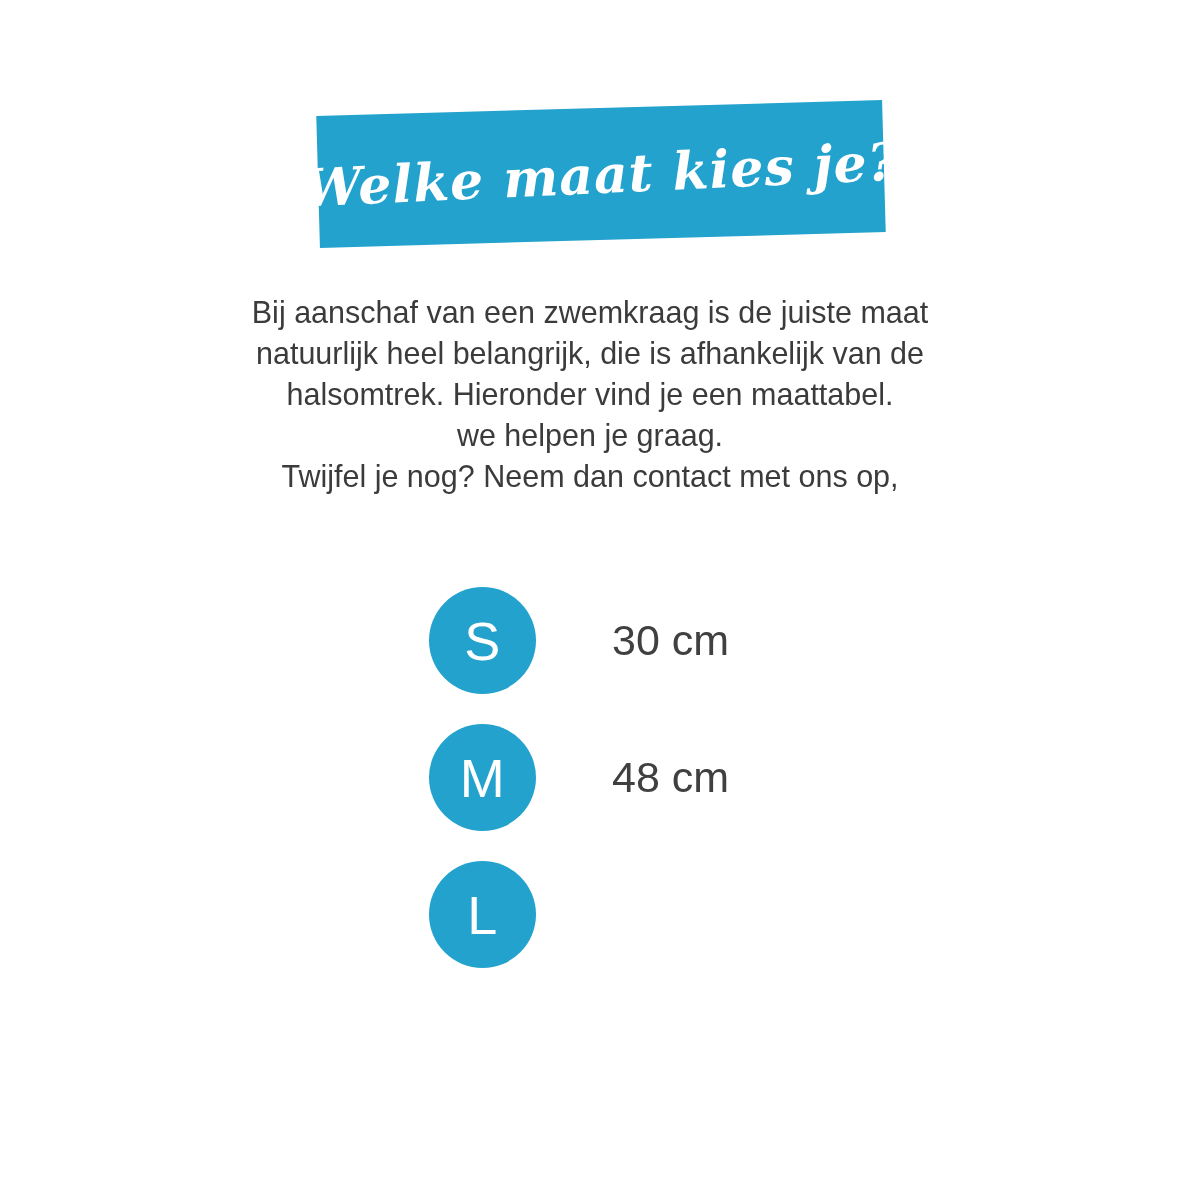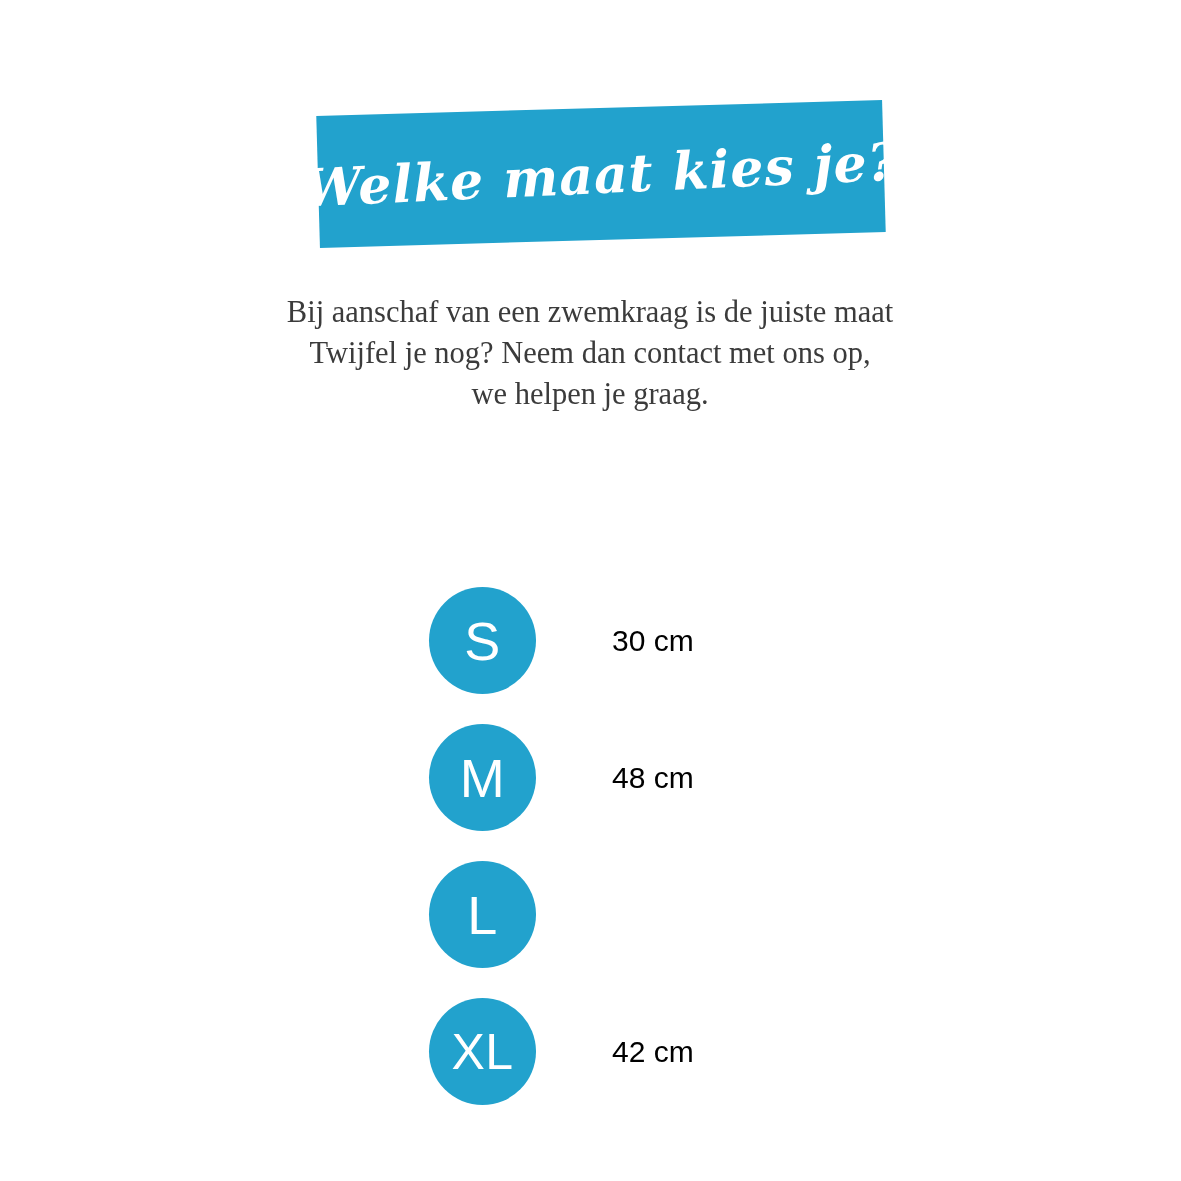--- a/index.html
+++ b/index.html
@@ -60,21 +60,20 @@
   .intro {
     position: absolute;
     left: 190px;
     top: 292px;
     width: 800px;
     text-align: center;
     color: #3b3b3b;
     font-size: 30.5px;
     line-height: 41px;
     font-weight: 300;
-    font-family: Liberation Serif, serif;
   }
   .intro p {
     margin: 0;
   }
 
   
   .size-list {
     position: absolute;
     left: 0;
     top: 572px;
@@ -100,57 +99,55 @@
     font-size: 54px;
     font-weight: 400;
     letter-spacing: 0.5px;
     flex: 0 0 auto;
   }
   .badge.small-label {
     font-size: 50px;
   }
   .measure {
     margin-left: 76px;
-    color: #000000;
-    font-size: 30px;
+    color: #404040;
+    font-size: 43px;
     font-weight: 300;
     white-space: nowrap;
   }
 </style>
 </head>
 <body>
 
 <div class="page">
 
   <div class="banner-wrap">
     <div class="banner"></div>
     <div class="banner-text">Welke maat kies je?</div>
   </div>
 
   <div class="intro">
     <p>Bij aanschaf van een zwemkraag is de juiste maat</p>
+    <p>natuurlijk heel belangrijk, die is afhankelijk van de</p>
+    <p>halsomtrek. Hieronder vind je een maattabel.</p>
+    <p>we helpen je graag.</p>
     <p>Twijfel je nog? Neem dan contact met ons op,</p>
-    <p>we helpen je graag.</p>
   </div>
 
   <div class="size-list">
 
     <div class="size-row">
       <div class="badge">S</div>
       <div class="measure">30 cm</div>
     </div>
 
     <div class="size-row">
       <div class="badge">M</div>
       <div class="measure">48 cm</div>
     </div>
 
     <div class="size-row">
       <div class="badge">L</div>
     </div>
 
-    <div class="size-row">
-      <div class="badge small-label">XL</div>
-      <div class="measure">42 cm</div>
-    </div>
 
   </div>
 </div>
 
 </body></html>

